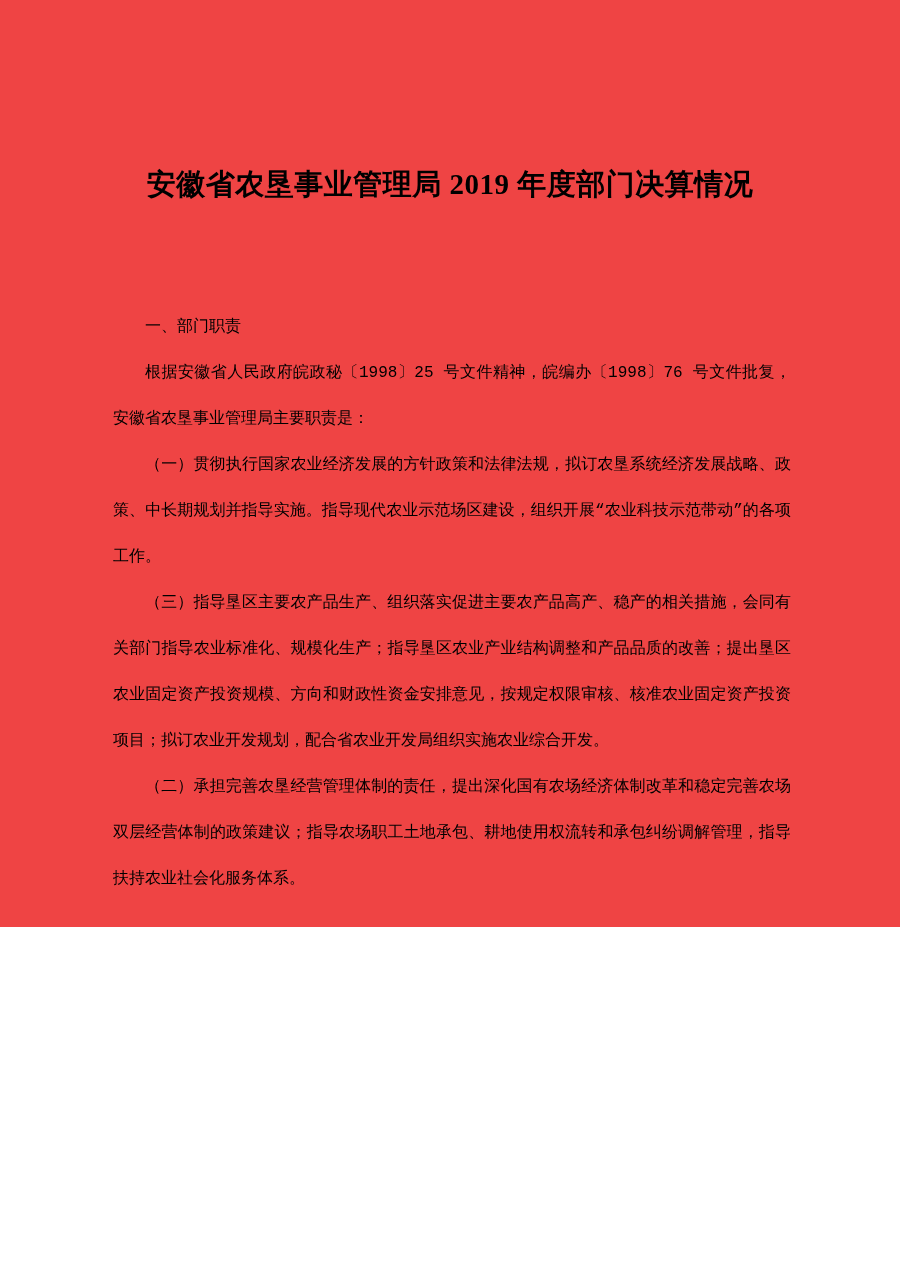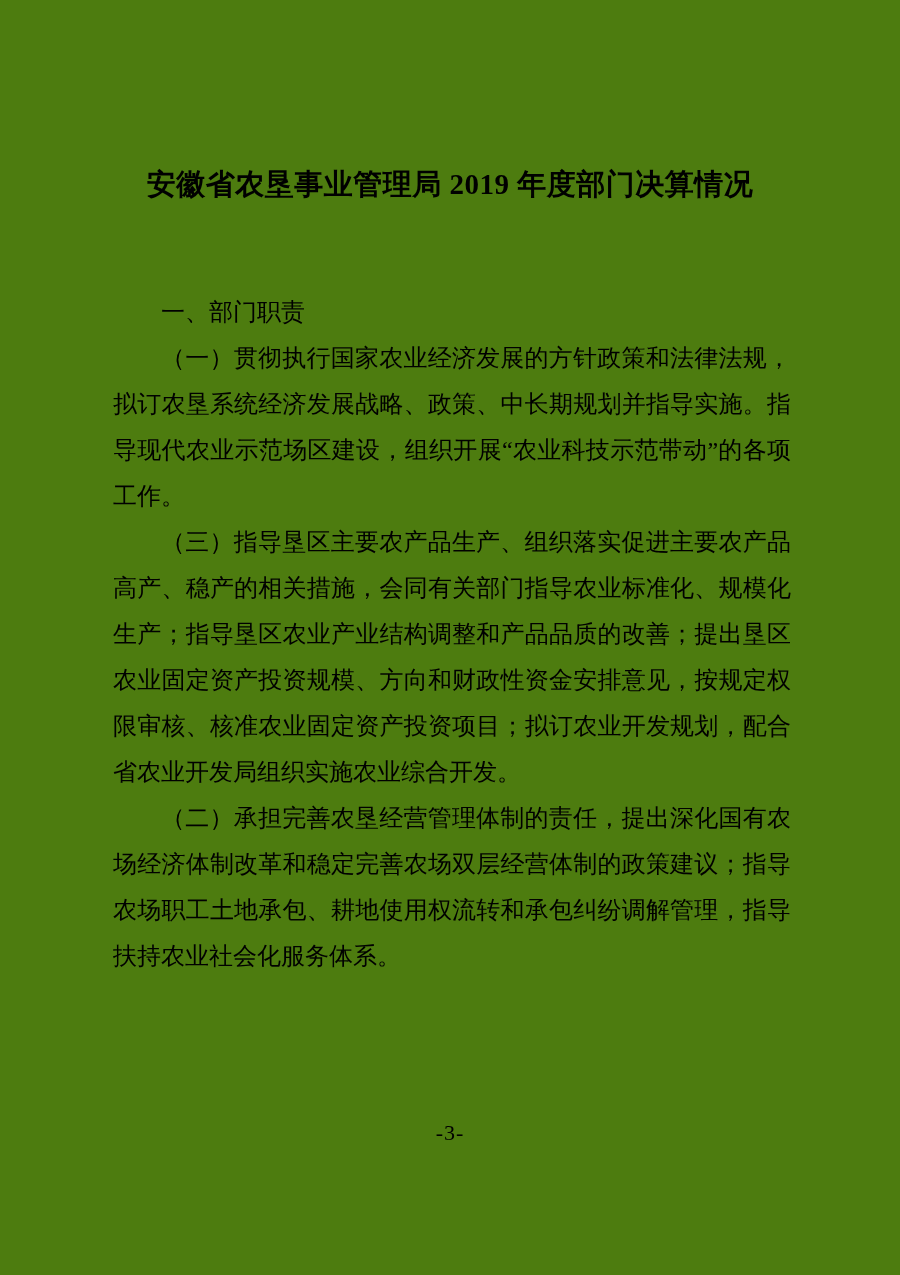--- a/index.html
+++ b/index.html
@@ -3,49 +3,50 @@
 <meta charset="utf-8">
 <style>
   html, body {
     margin: 0;
     padding: 0;
     background: #ffffff;
   }
   .page {
     position: relative;
     width: 900px;
-    height: 1275px;
-    background: #4d7c0f;
+    height: 927px;
+    background: #ef4444;
     overflow: hidden;
     color: #000000;
     font-family: "Liberation Serif", "DejaVu Serif", serif;
   }
   .doc-title {
     position: absolute;
     top: 164px;
     left: 0;
     right: 0;
     margin: 0;
     text-align: center;
     font-size: 29px;
     line-height: 40px;
     font-weight: 700;
     letter-spacing: 0.5px;
   }
   .content {
     position: absolute;
-    top: 289px;
+    top: 304px;
     left: 113px;
     width: 678px;
-    font-size: 24px;
+    font-size: 16px;
     line-height: 46px;
     text-align: justify;
     text-justify: inter-character;
     word-break: break-all;
     overflow-wrap: break-word;
+    font-family: Liberation Mono, monospace;
   }
   .para {
     margin: 0;
     padding: 0;
     text-indent: 2em;
   }
   .page-number {
     position: absolute;
     top: 1118px;
     left: 0;
@@ -58,20 +59,21 @@
 </style>
 </head>
 <body>
 
 <div class="page">
 
   <h1 class="doc-title">安徽省农垦事业管理局 2019 年度部门决算情况</h1>
 
   <div class="content">
     <p class="para">一、部门职责</p>
+    <p class="para">根据安徽省人民政府皖政秘〔1998〕25 号文件精神，皖编办〔1998〕76 号文件批复，安徽省农垦事业管理局主要职责是：</p>
     <p class="para">（一）贯彻执行国家农业经济发展的方针政策和法律法规，拟订农垦系统经济发展战略、政策、中长期规划并指导实施。指导现代农业示范场区建设，组织开展“农业科技示范带动”的各项工作。</p>
     <p class="para">（三）指导垦区主要农产品生产、组织落实促进主要农产品高产、稳产的相关措施，会同有关部门指导农业标准化、规模化生产；指导垦区农业产业结构调整和产品品质的改善；提出垦区农业固定资产投资规模、方向和财政性资金安排意见，按规定权限审核、核准农业固定资产投资项目；拟订农业开发规划，配合省农业开发局组织实施农业综合开发。</p>
     <p class="para">（二）承担完善农垦经营管理体制的责任，提出深化国有农场经济体制改革和稳定完善农场双层经营体制的政策建议；指导农场职工土地承包、耕地使用权流转和承包纠纷调解管理，指导扶持农业社会化服务体系。</p>
   </div>
 
   <div class="page-number">-3-</div>
 
 </div>
 
 </body></html>

